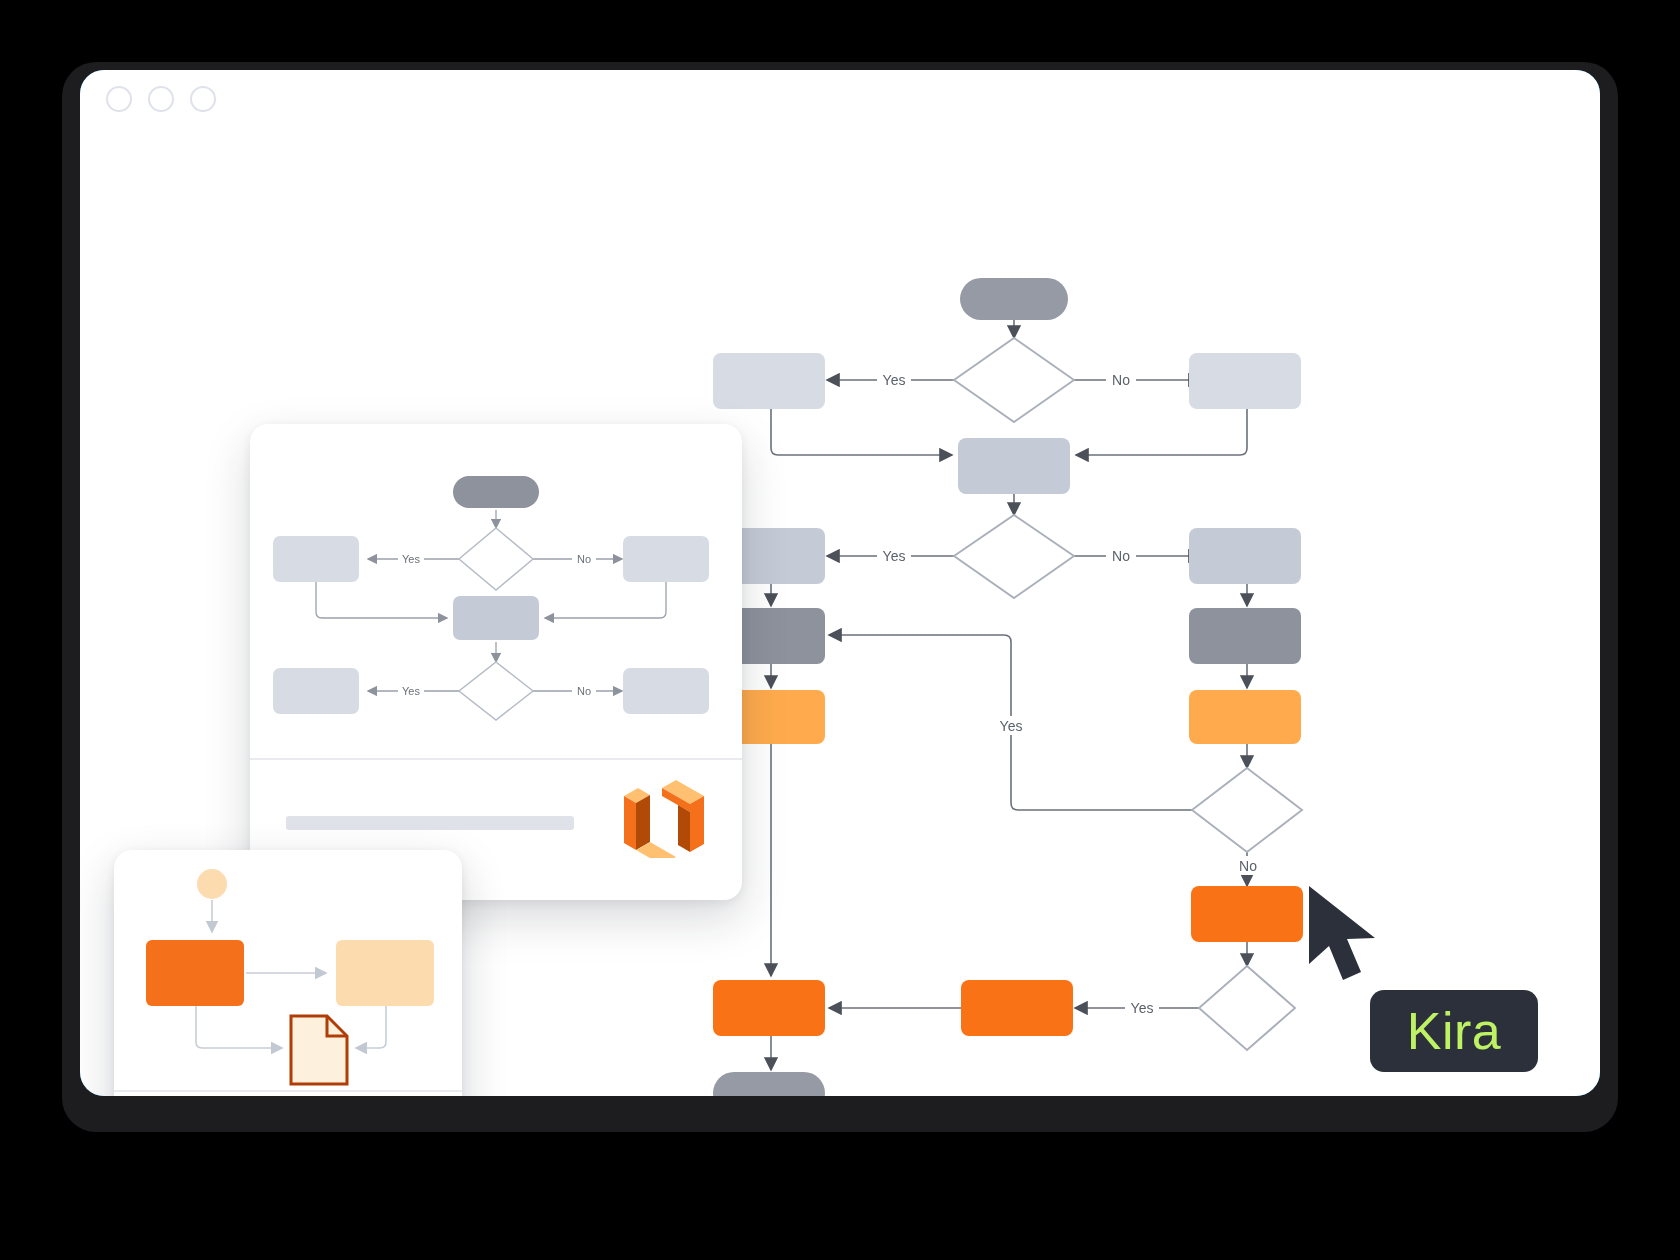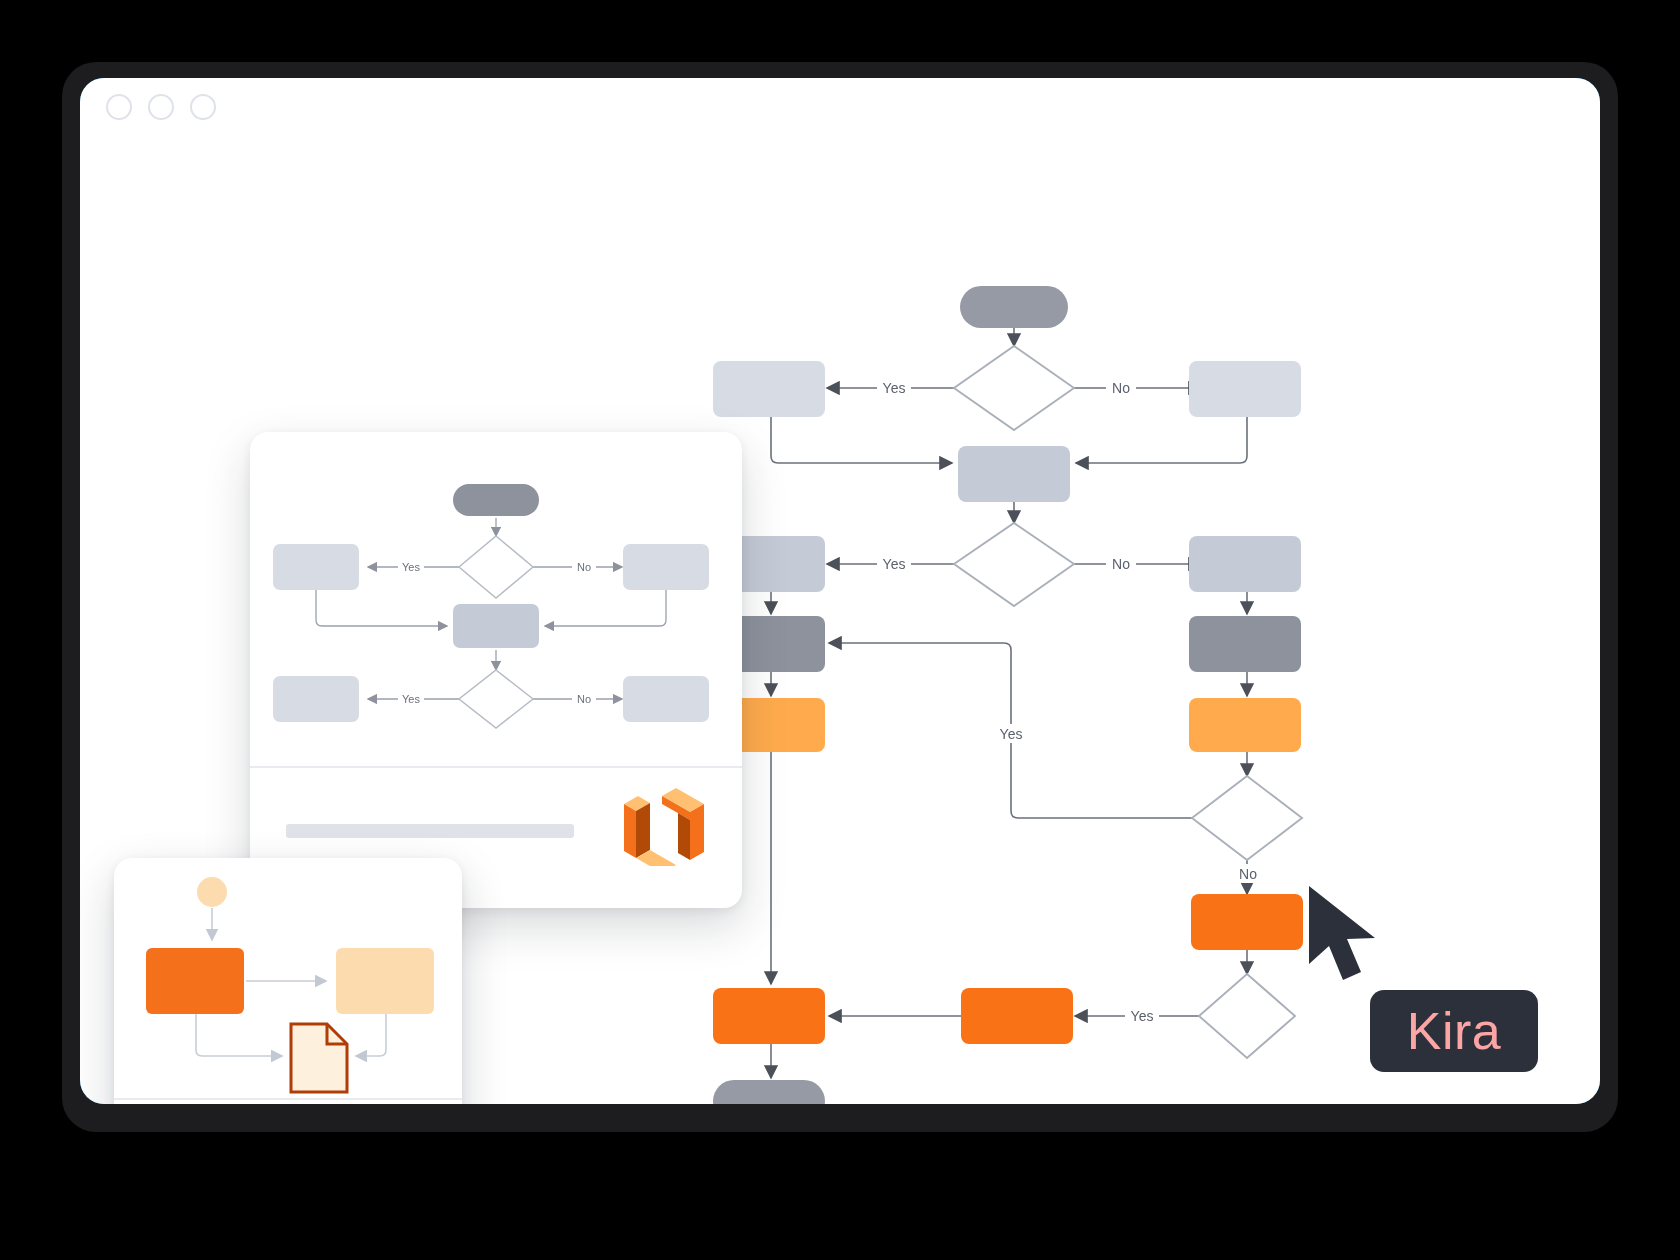--- a/index.html
+++ b/index.html
@@ -8,21 +8,21 @@
     font-family:"Liberation Sans","DejaVu Sans",sans-serif;
   }
 
   
   #stage{position:absolute;inset:0;background:#000;}
   #device-frame{
     position:absolute;left:62px;top:62px;width:1556px;height:1070px;
     background:#1d1d1f;border-radius:34px;
   }
   #browser-window{
-    position:absolute;left:80px;top:78px;width:1520px;height:1026px;
+    position:absolute;left:80px;top:70px;width:1520px;height:1026px;
     background:#0ea5e9;border-radius:24px;overflow:hidden;
   }
 
   
   #titlebar{
     position:absolute;left:0;top:0;width:100%;height:58px;
     background:#ffffff;border-bottom:2px solid #e6e8ef;
     display:flex;align-items:center;
   }
   .dot{
@@ -61,21 +61,21 @@
   
   #cursor{position:absolute;left:1305px;top:884px;}
 
   
   #kira-badge{
     position:absolute;left:1370px;top:990px;width:168px;height:82px;
     background:#2b303b;border-radius:14px;
     display:flex;align-items:center;justify-content:center;
   }
   #kira-badge span{
-    color:#fca5a5;font-size:52px;letter-spacing:.5px;
+    color:#bef264;font-size:52px;letter-spacing:.5px;
     font-family:"Liberation Sans","DejaVu Sans",sans-serif;font-weight:400;text-align:right;
   }
 </style>
 </head>
 <body>
 
 <div id="stage">
 
   <div id="device-frame"></div>
 

